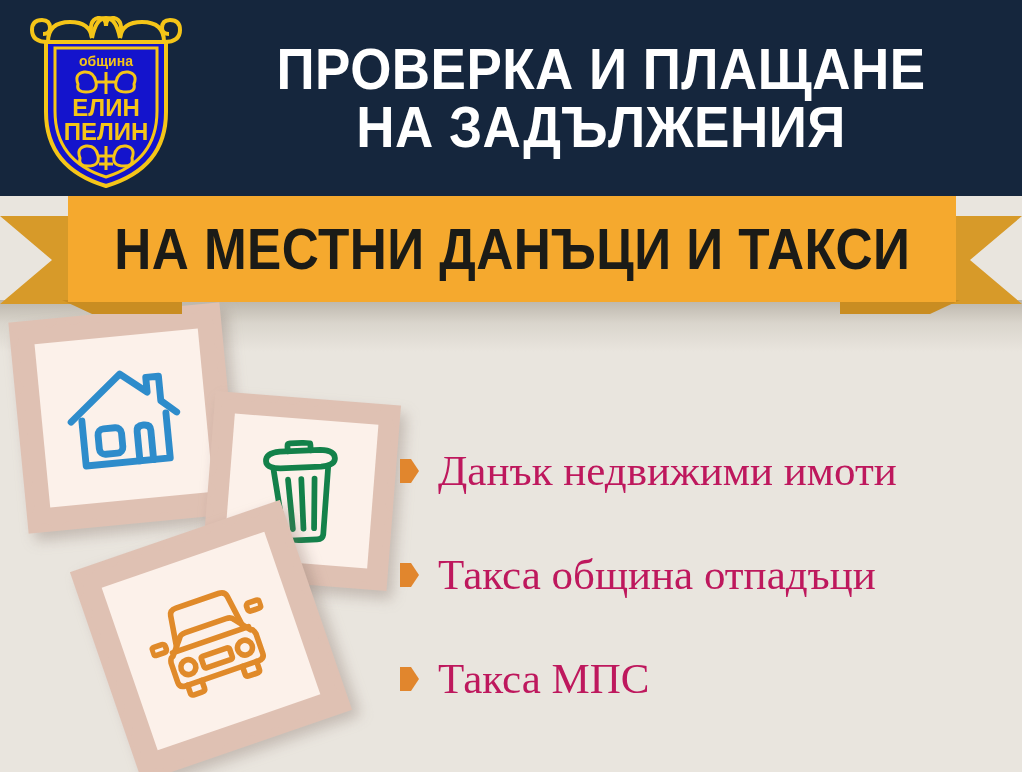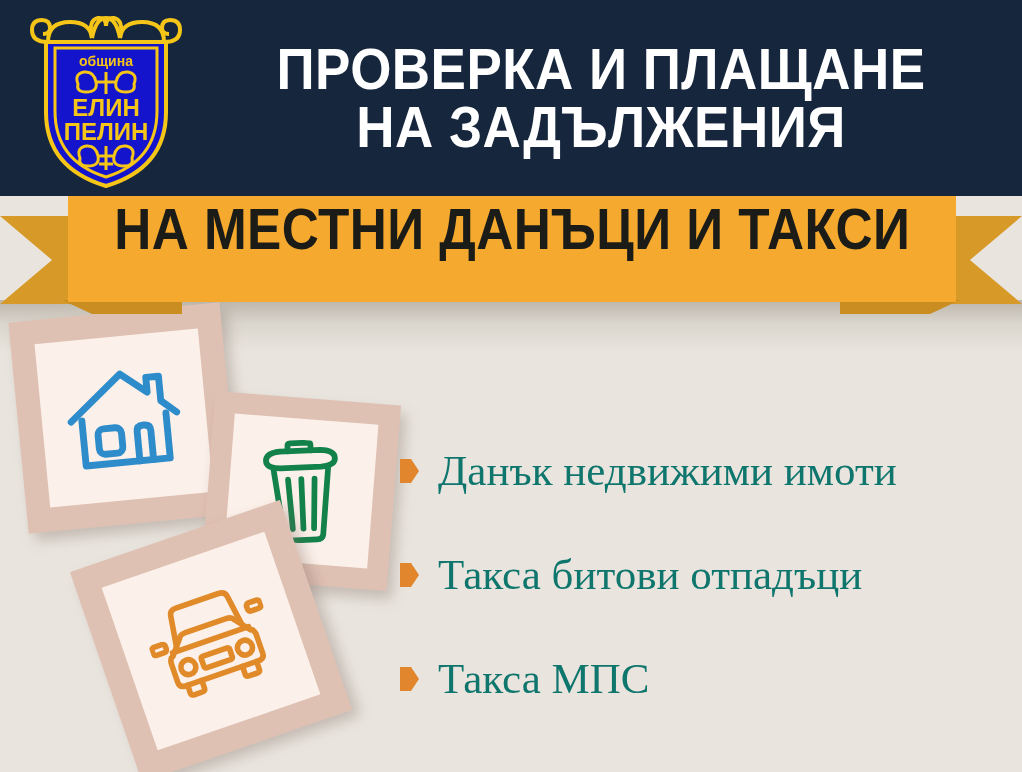--- a/index.html
+++ b/index.html
@@ -61,21 +61,21 @@
   .ribbon-shadow-r{
     position:absolute;right:62px;top:104px;width:120px;height:14px;
     background:#c98d22;
     clip-path:polygon(0 0,120px 0,90px 14px,0 14px);
     z-index:1;
   }
   .ribbon-main{
     position:absolute;left:68px;top:0px;width:888px;height:106px;
     background:#f5a92e;
     z-index:3;
-    display:flex;align-items:flex-start;justify-content:center;
+    display:flex;align-items:center;justify-content:center;
   }
   .ribbon-text{
     color:#1b1b17;
     font-weight:bold;
     font-size:57px;
     letter-spacing:0.5px;
     white-space:nowrap;
     font-family:"Liberation Sans", sans-serif;
     transform:scaleX(0.9);
     transform-origin:center center;
@@ -117,21 +117,21 @@
     height:104px;
   }
   .bullet{
     width:19px;height:24px;flex:0 0 19px;margin-right:19px;margin-top:2px;
     background:#e1862d;
     clip-path:polygon(0 0,11px 0,19px 12px,11px 24px,0 24px);
   }
   .tax-label{
     font-family:"Liberation Serif", serif;
     font-size:43px;
-    color:#0f766e;
+    color:#be185d;
     white-space:nowrap;
     line-height:1;
   }
 </style>
 </head>
 <body>
 
 <div id="stage">
 
   <div class="header-bar"></div>
@@ -367,21 +367,21 @@
     </div>
   </div>
 
   <div class="tax-list">
     <div class="tax-item">
       <span class="bullet"></span>
       <span class="tax-label">Данък недвижими имоти</span>
     </div>
     <div class="tax-item">
       <span class="bullet"></span>
-      <span class="tax-label">Такса битови отпадъци</span>
+      <span class="tax-label">Такса община отпадъци</span>
     </div>
     <div class="tax-item">
       <span class="bullet"></span>
       <span class="tax-label">Такса МПС</span>
     </div>
   </div>
 
 </div>
 
 </body></html>

